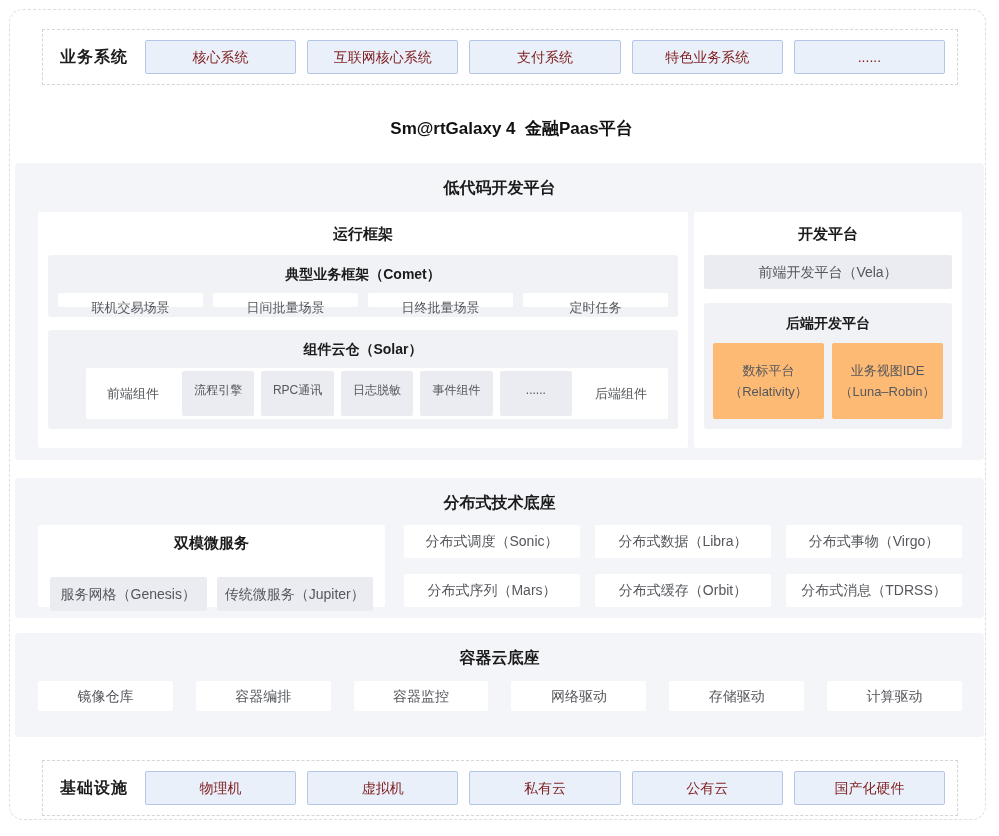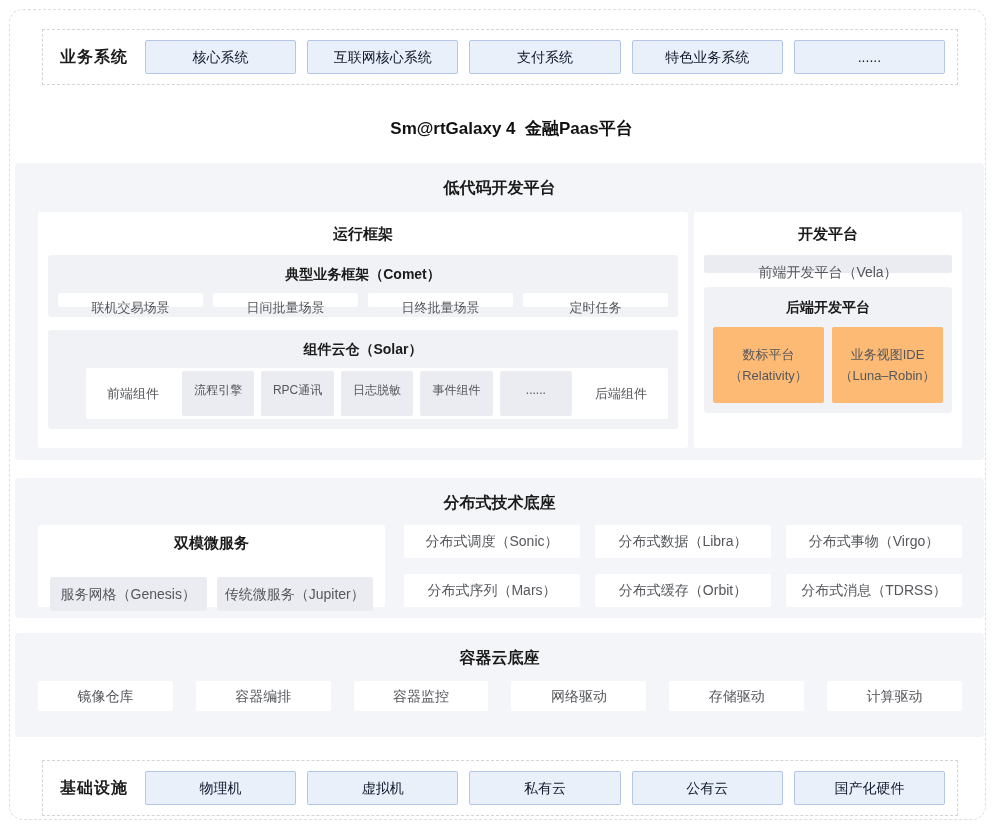--- a/index.html
+++ b/index.html
@@ -23,21 +23,21 @@
   #biz-row { top:29px; }
   #infra-row { top:760px; }
   .row-label {
     width:102px; text-align:center; font-weight:bold; font-size:16px;
     color:#1c1c1c; letter-spacing:1px; flex:none;
   }
   .row-items { flex:1; display:flex; gap:11px; margin-right:12px; }
   .row-items .blue-box {
     flex:1; height:34px; line-height:32px; text-align:center;
     background:#e9f0fa; border:1px solid #b3c6e8; border-radius:2px;
-    color:#0f172a; font-size:14px; box-sizing:border-box;
+    color:#7f1d1d; font-size:14px; box-sizing:border-box;
     white-space:nowrap; overflow:hidden;
   }
 
   
   .main-title {
     position:absolute; top:117px; left:12px; width:100%;
     text-align:center; font-size:17px; font-weight:bold; color:#111;
     white-space:pre;
   }
 
@@ -85,21 +85,21 @@
     font-size:13px; color:#55575c;
   }
   .solar-chips { flex:1; display:flex; gap:7px; }
   .solar-chips .gray-chip-sm {
     flex:1; height:45px; line-height:38px; background:#eaecf2;
     text-align:center; font-size:12px; color:#55575c; border-radius:2px;
     white-space:nowrap;
   }
 
   .vela-chip {
-    margin:0 10px; height:18px; line-height:34px; background:#eaecf2;
+    margin:0 10px; height:34px; line-height:34px; background:#eaecf2;
     text-align:center; font-size:14px; color:#55575c; border-radius:2px;
   }
   #backend-box { margin:14px 10px 8px; background:#f1f2f6; border-radius:3px; padding:8px 9px 10px; box-sizing:border-box; }
   #backend-box .sub-title {
     text-align:center; font-weight:bold; font-size:14px; color:#1b1b1b;
     padding:4px 0 10px;
   }
   .backend-items { display:flex; gap:8px; }
   .backend-item {
     flex:1; background:#fdba74; height:76px; border-radius:2px;

